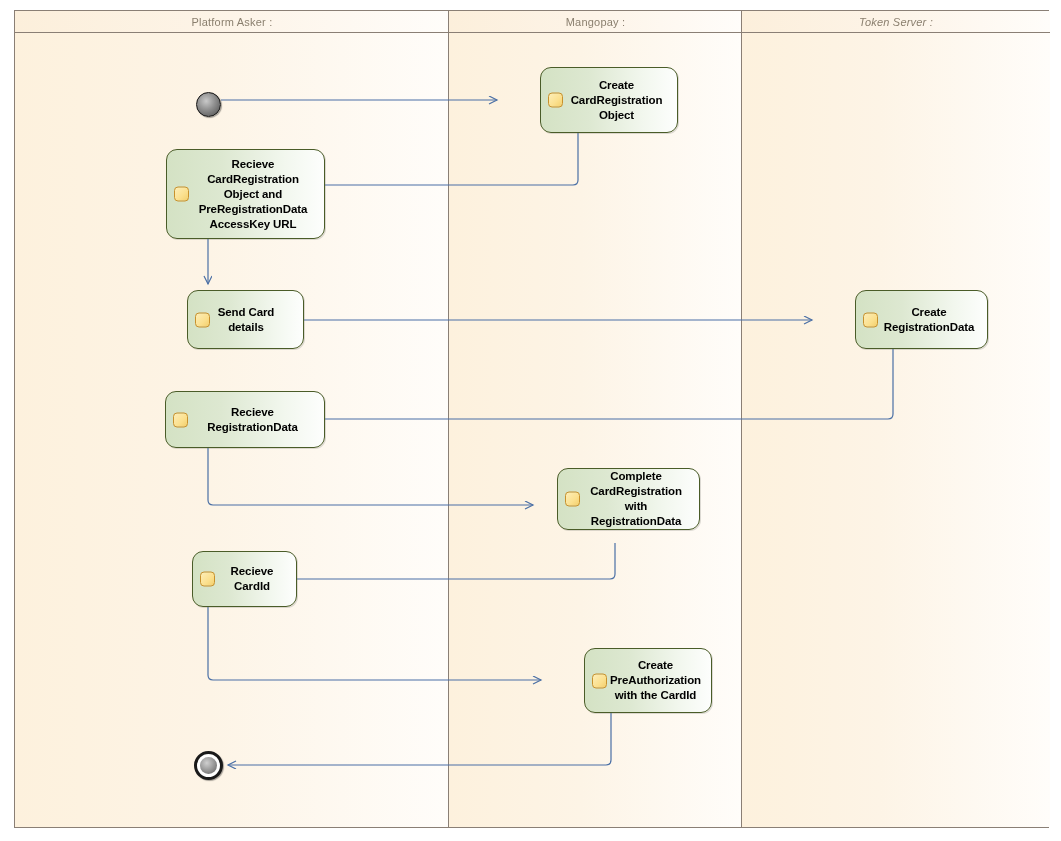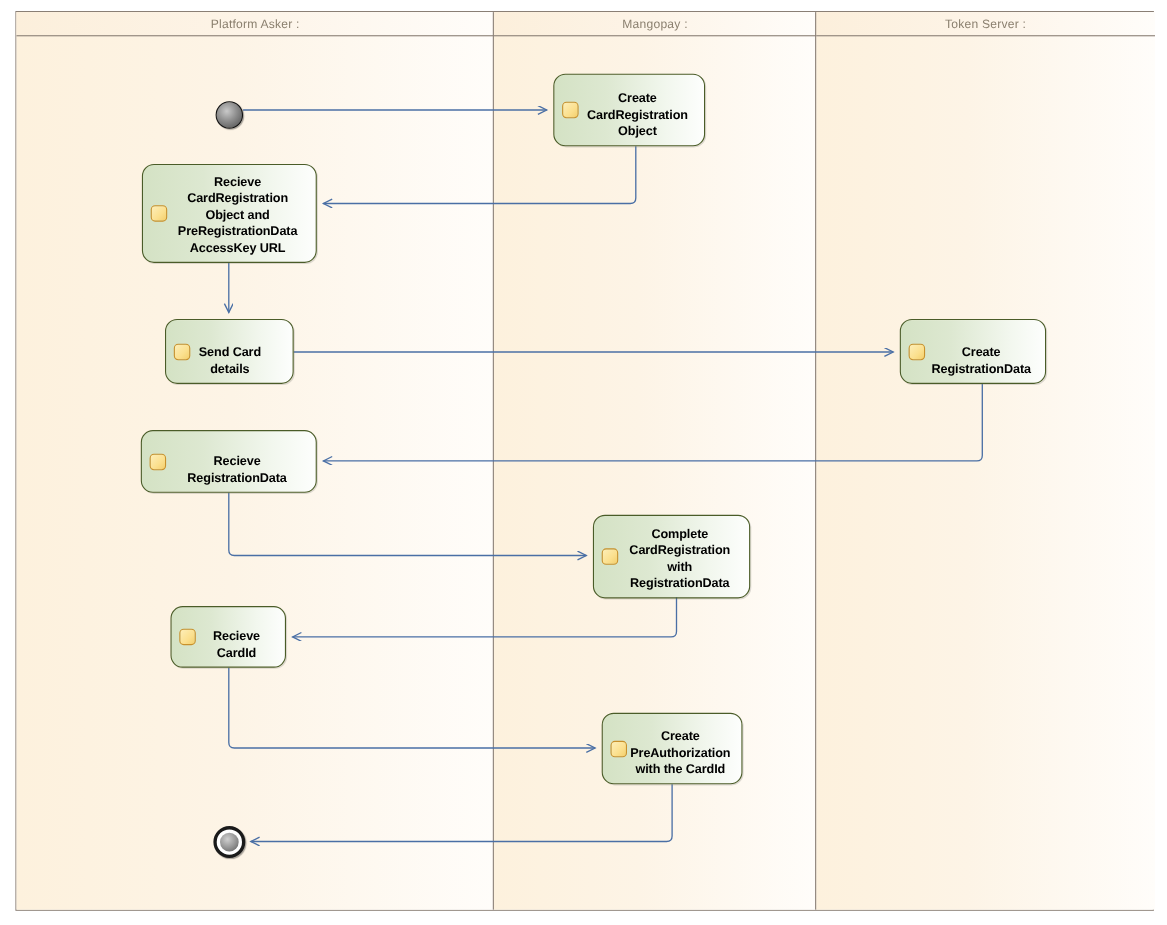--- a/index.html
+++ b/index.html
@@ -67,24 +67,25 @@
   }
 
   
   .node {
     position: absolute;
     box-sizing: border-box;
     border: 1px solid #4a5c28;
     border-radius: 11px;
     background: linear-gradient(to right, #d4e2c4 0%, #dde8d1 35%, #f2f7ee 75%, #fdfefd 100%);
     display: flex;
-    align-items: flex-end;
+    align-items: center;
     justify-content: center;
     padding: 4px 7px 4px 22px;
     box-shadow: 1px 1px 0 rgba(120,120,110,.25);
+    margin-left: 37px;
   }
   .node-label {
     font-size: 11.5px;
     line-height: 15px;
     color: #000000;
     text-align: center;
     font-weight: bold;
     white-space: pre-line;
     letter-spacing: -.1px;
   }
@@ -156,21 +157,21 @@
       </div>
     </div>
 
     <div class="lane" style="left:434px; width:293px;">
       <div class="lane-body"></div>
       <div class="lane-header">
         <span>Mangopay :</span>
       </div>
     </div>
 
-    <div class="lane" style="left:727px; width:308px;">
+    <div class="lane" style="left:727px; width:308px;font-style:italic;">
       <div class="lane-body"></div>
       <div class="lane-header">
         <span>Token Server :</span>
       </div>
     </div>
 
     <div class="lane-divider" style="left:433px;"></div>
     <div class="lane-divider" style="left:726px;"></div>
   </div>
 
@@ -232,21 +233,21 @@
     <span class="node-label">Create
 RegistrationData</span>
   </div>
 
   <div class="node" style="left:128px; top:391px; width:160px; height:57px;">
     <span class="node-icon"></span>
     <span class="node-label">Recieve
 RegistrationData</span>
   </div>
 
-  <div class="node" style="left:539px; top:468px; width:143px; height:76px;">
+  <div class="node" style="left:520px; top:468px; width:143px; height:62px;">
     <span class="node-icon"></span>
     <span class="node-label">Complete
 CardRegistration
 with
 RegistrationData</span>
   </div>
 
   <div class="node" style="left:155px; top:551px; width:105px; height:56px;">
     <span class="node-icon"></span>
     <span class="node-label">Recieve

